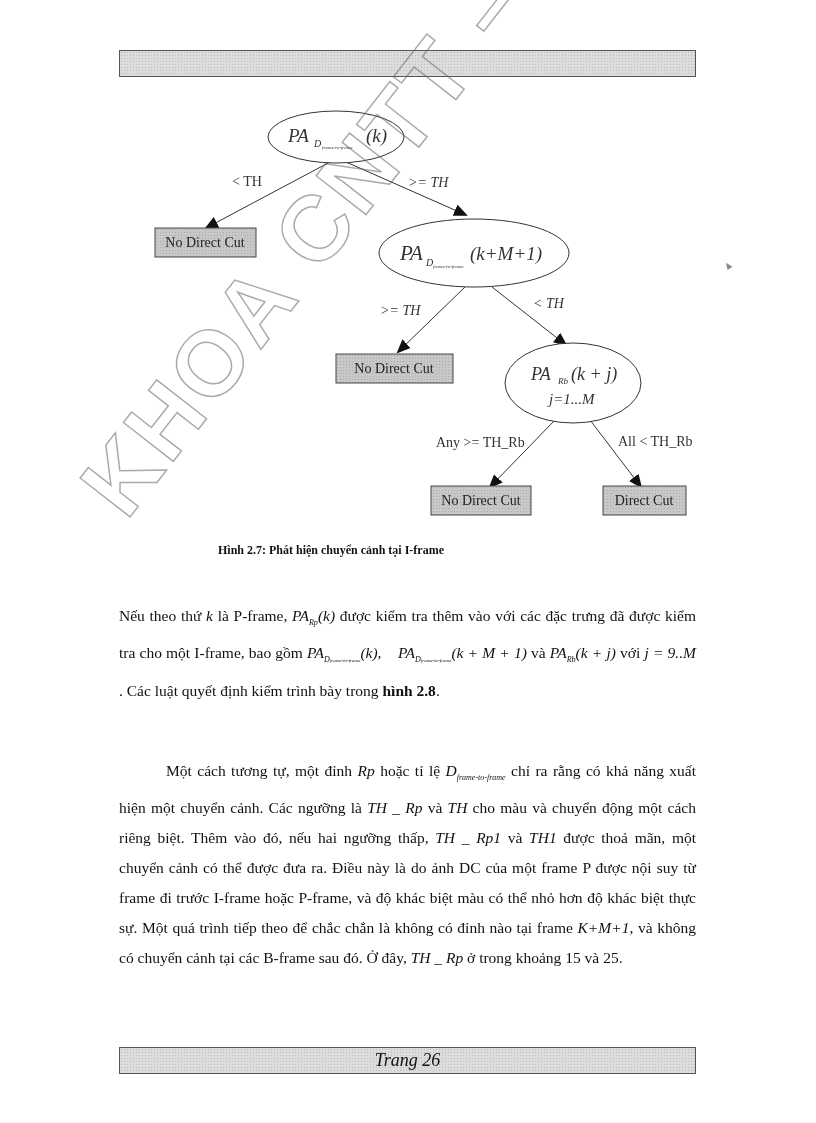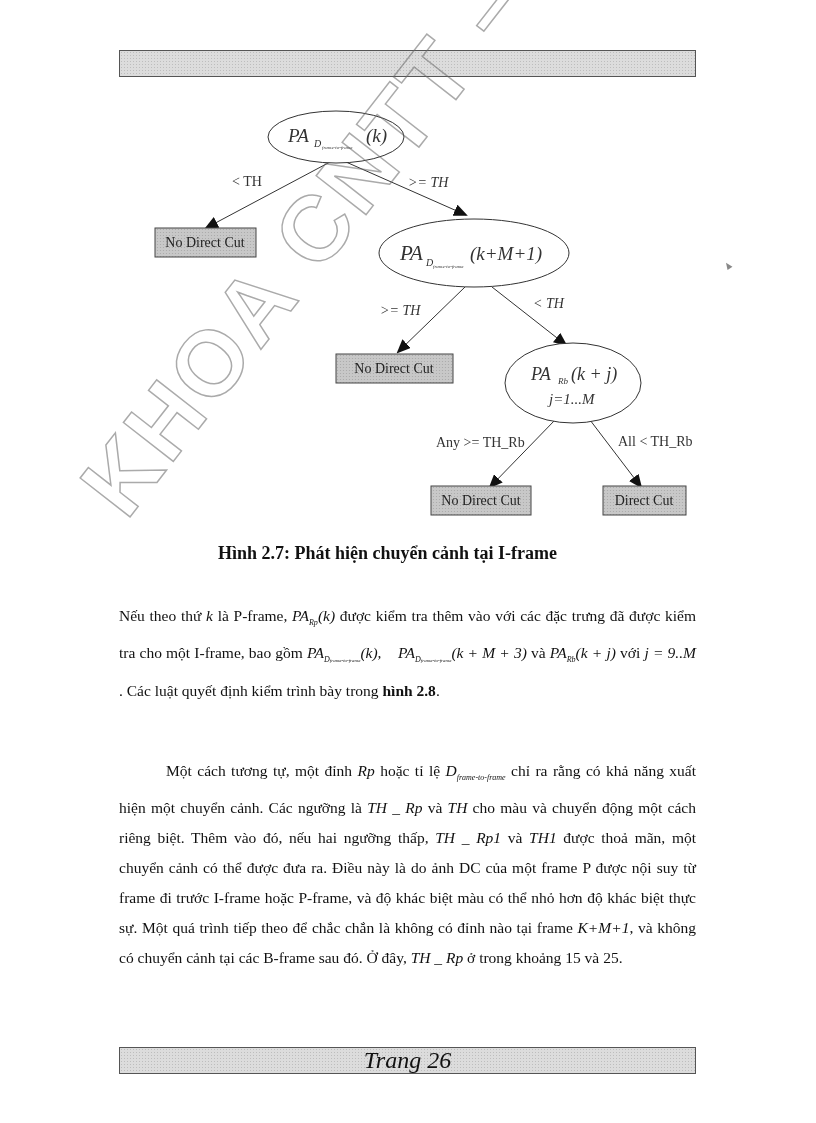--- a/index.html
+++ b/index.html
@@ -4,26 +4,26 @@
 <style>
   html, body { margin: 0; padding: 0; background: #ffffff; }
   body { width: 816px; height: 1123px; position: relative; overflow: hidden;
          font-family: "Liberation Serif", "DejaVu Serif", serif; color: #111; }
   .bar { position: absolute; left: 119px; width: 577px; background: #dcdcdc;
          border: 1px solid #555; box-sizing: border-box;
          background-image: radial-gradient(#bdbdbd 0.6px, transparent 0.7px);
          background-size: 3px 3px; }
   .header-bar { top: 50px; height: 27px; }
   .footer-bar { top: 1047px; height: 27px; text-align: center; line-height: 25px;
-                font-style: italic; font-size: 24px; }
+                font-style: italic; font-size: 18px; }
   svg.diagram { position: absolute; left: 0; top: 0; }
   .node-text { font-family: "Liberation Serif", serif; font-style: italic; fill: #333; }
   .box-text { font-family: "Liberation Serif", serif; fill: #222; font-size: 14px; }
   .edge-label { font-family: "Liberation Serif", serif; fill: #333; font-size: 14px; }
-  .caption { position: absolute; top: 543px; left: 218px; font-weight: bold; font-size: 18px; }
+  .caption { position: absolute; top: 543px; left: 218px; font-weight: bold; font-size: 12px; }
   .para { position: absolute; left: 119px; width: 577px; font-size: 15.5px; line-height: 30px;
           text-align: justify; }
   .p1 { top: 601px; }
   .p2 { top: 756px; text-indent: 47px; }
   i.m { font-style: italic; }
   sub.s { font-size: 8px; font-style: italic; }
   .watermark { position: absolute; left: 60px; top: 470px; font-family: "Liberation Sans", sans-serif;
                font-size: 92px; font-weight: bold; color: transparent;
                -webkit-text-stroke: 1.5px #666; transform: rotate(-52deg); transform-origin: 0 0;
                white-space: nowrap; opacity: 0.55; letter-spacing: 4px; }
@@ -106,21 +106,21 @@
 </svg>
 
 <div class="stray-mark"></div>
 
 <div class="caption">Hình 2.7: Phát  hiện chuyển cảnh tại I-frame</div>
 
 <div class="para p1">
   <span>Nếu theo thứ </span><i class="m">k</i><span> là P-frame, </span>
   <i class="m">PA</i><sub class="s">Rp</sub><i class="m">(k)</i><span> được kiểm tra thêm vào với các đặc trưng đã được kiểm tra cho một I-frame, bao gồm </span>
   <i class="m">PA</i><sub class="s"><span>D</span><span style="font-size:5px">frame-to-frame</span></sub><i class="m">(k),</i>&nbsp;&nbsp;&nbsp;
-  <i class="m">PA</i><sub class="s"><span>D</span><span style="font-size:5px">frame-to-frame</span></sub><i class="m">(k + M + 3)</i><span> và </span>
+  <i class="m">PA</i><sub class="s"><span>D</span><span style="font-size:5px">frame-to-frame</span></sub><i class="m">(k + M + 1)</i><span> và </span>
   <i class="m">PA</i><sub class="s">Rb</sub><i class="m">(k + j)</i><span> với </span><i class="m">j = 9..M</i><span> . Các luật quyết định kiểm trình bày trong </span><b>hình 2.8</b><span>.</span>
 </div>
 
 <div class="para p2">
   <span>Một cách tương tự, một đỉnh </span><i class="m">Rp</i><span> hoặc tỉ lệ </span><i class="m">D</i><sub class="s">frame-to-frame</sub><span> chỉ ra rằng có khả năng xuất hiện một chuyển cảnh. Các ngưỡng là </span><i class="m">TH _ Rp</i><span> và </span><i class="m">TH</i><span> cho màu và chuyển động một cách riêng biệt. Thêm vào đó, nếu hai ngưỡng thấp, </span><i class="m">TH _ Rp1</i><span> và </span><i class="m">TH1</i><span> được thoả mãn, một chuyển cảnh có thể được đưa ra. Điều này là do ảnh DC của một frame P được nội suy từ  frame đi trước I-frame hoặc P-frame, và độ khác biệt màu có thể nhỏ hơn độ khác biệt thực sự. Một quá trình tiếp theo để chắc chắn là không có đỉnh nào tại frame </span><i class="m">K+M+1</i><span>, và không có chuyển cảnh tại các B-frame sau đó. Ở đây, </span><i class="m">TH _ Rp</i><span> ở trong khoảng 15 và 25.</span>
 </div>
 
 <div class="watermark">KHOA CNTT –</div>
 
 <div class="bar footer-bar">

